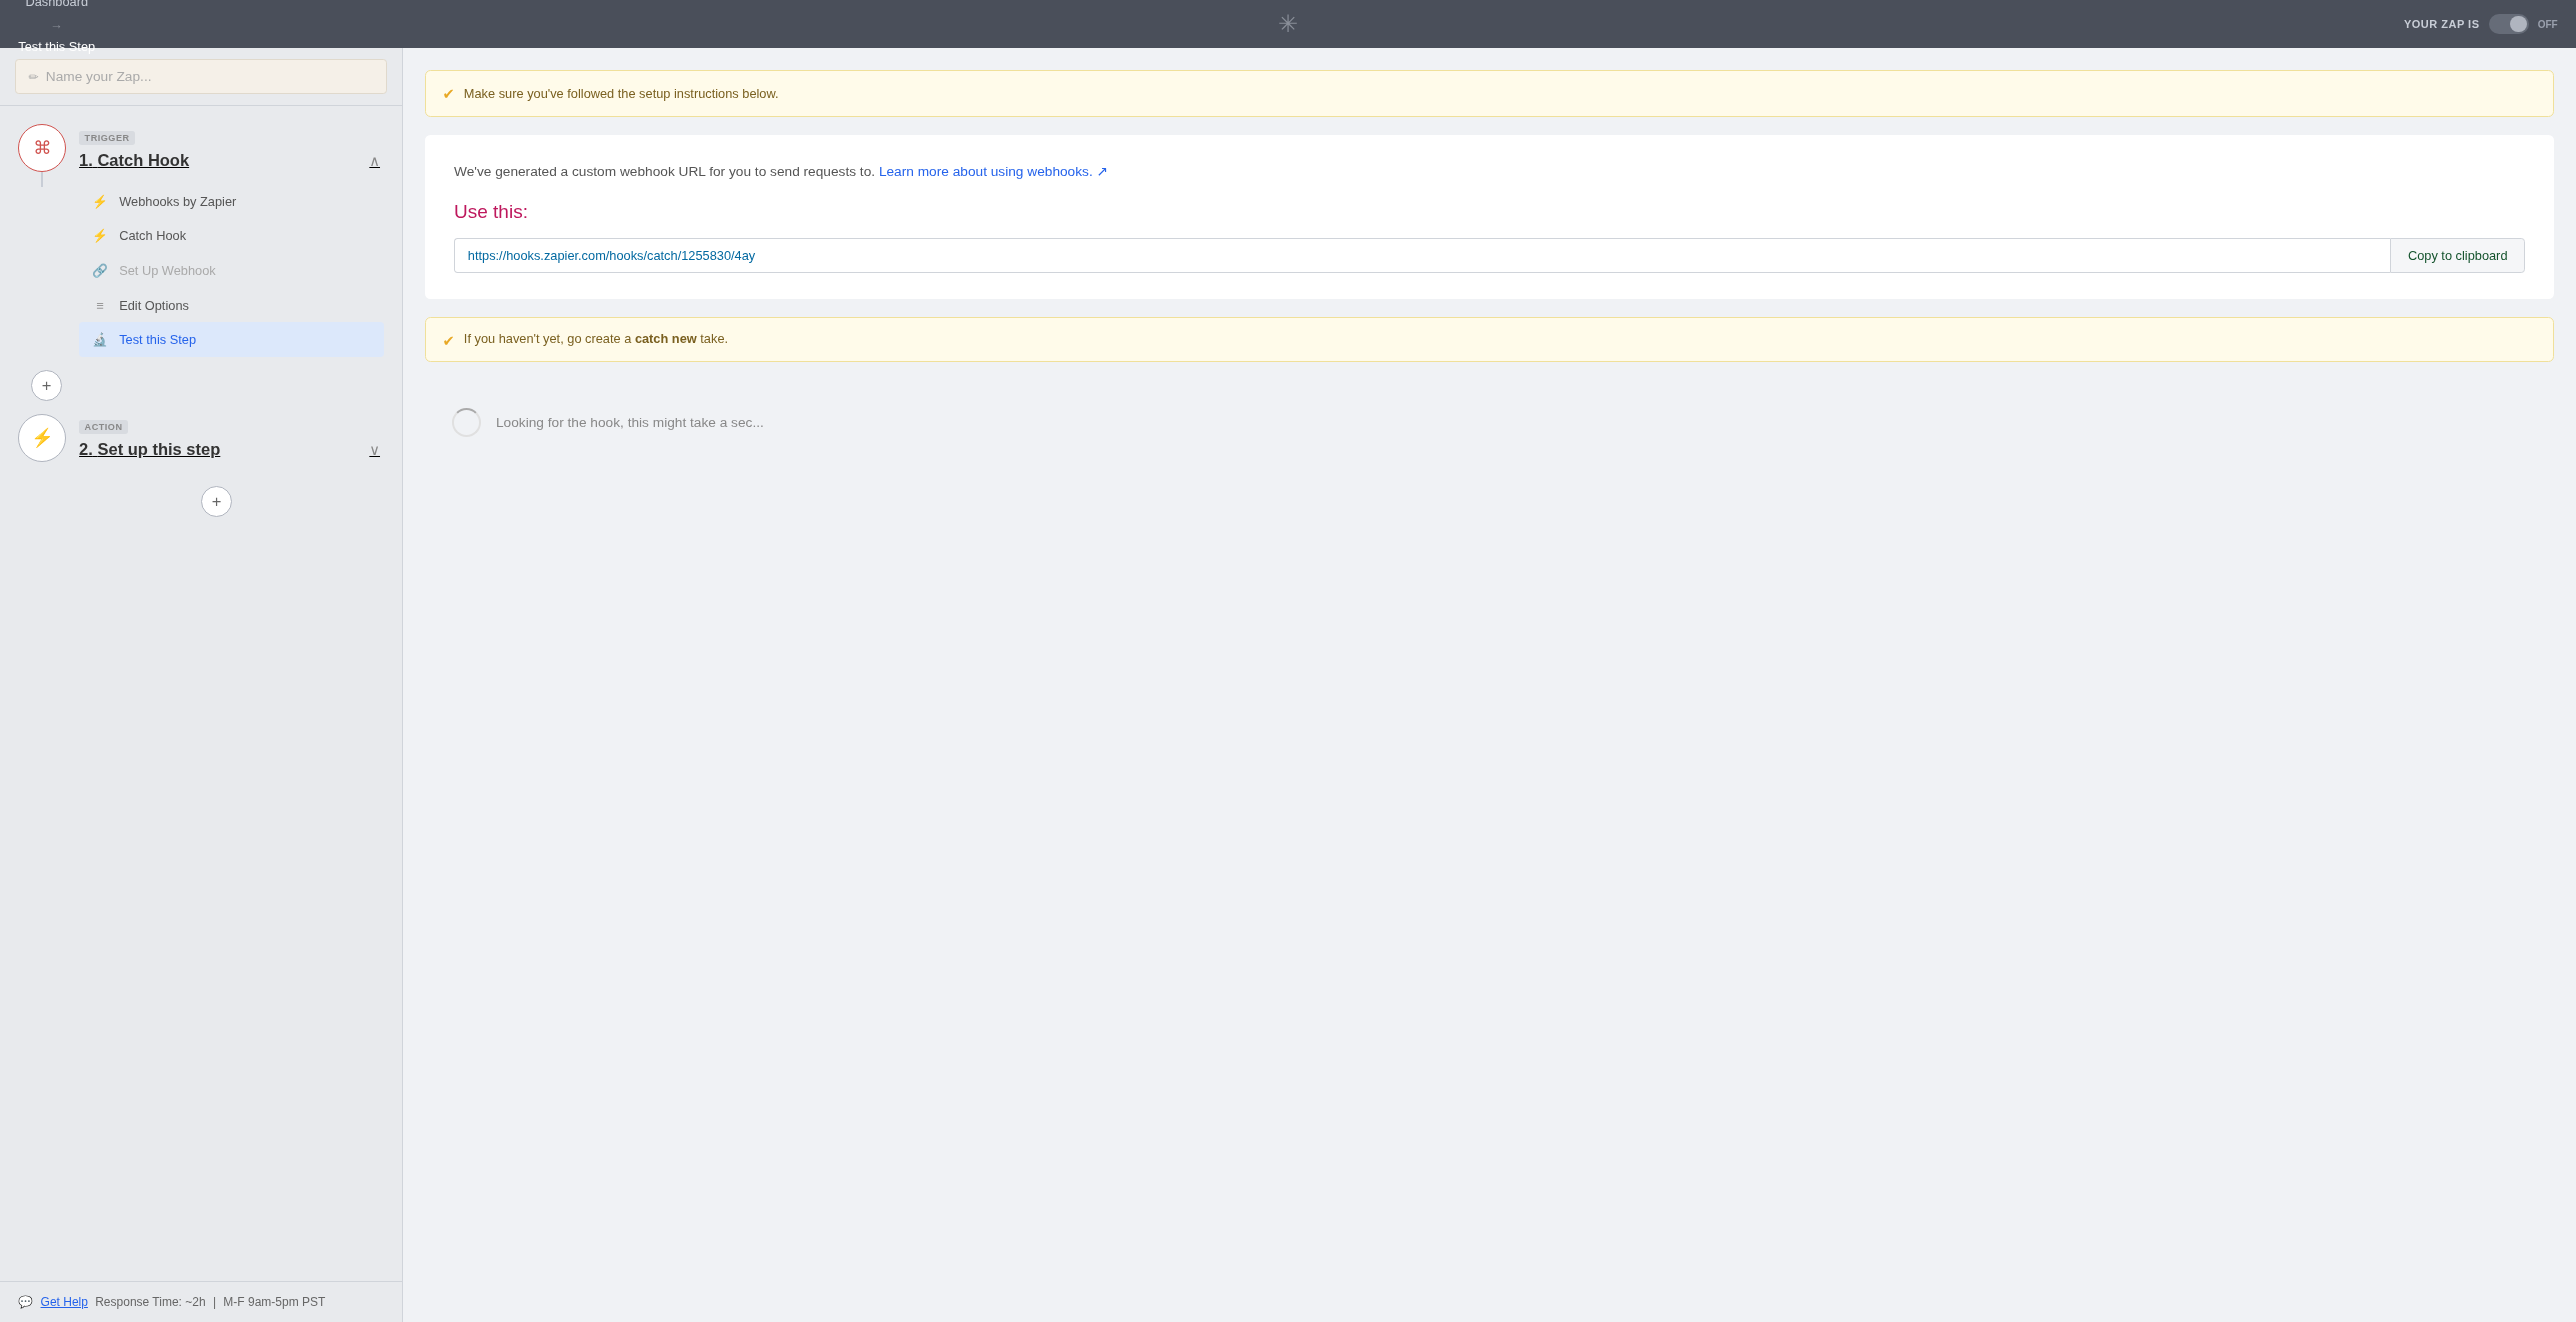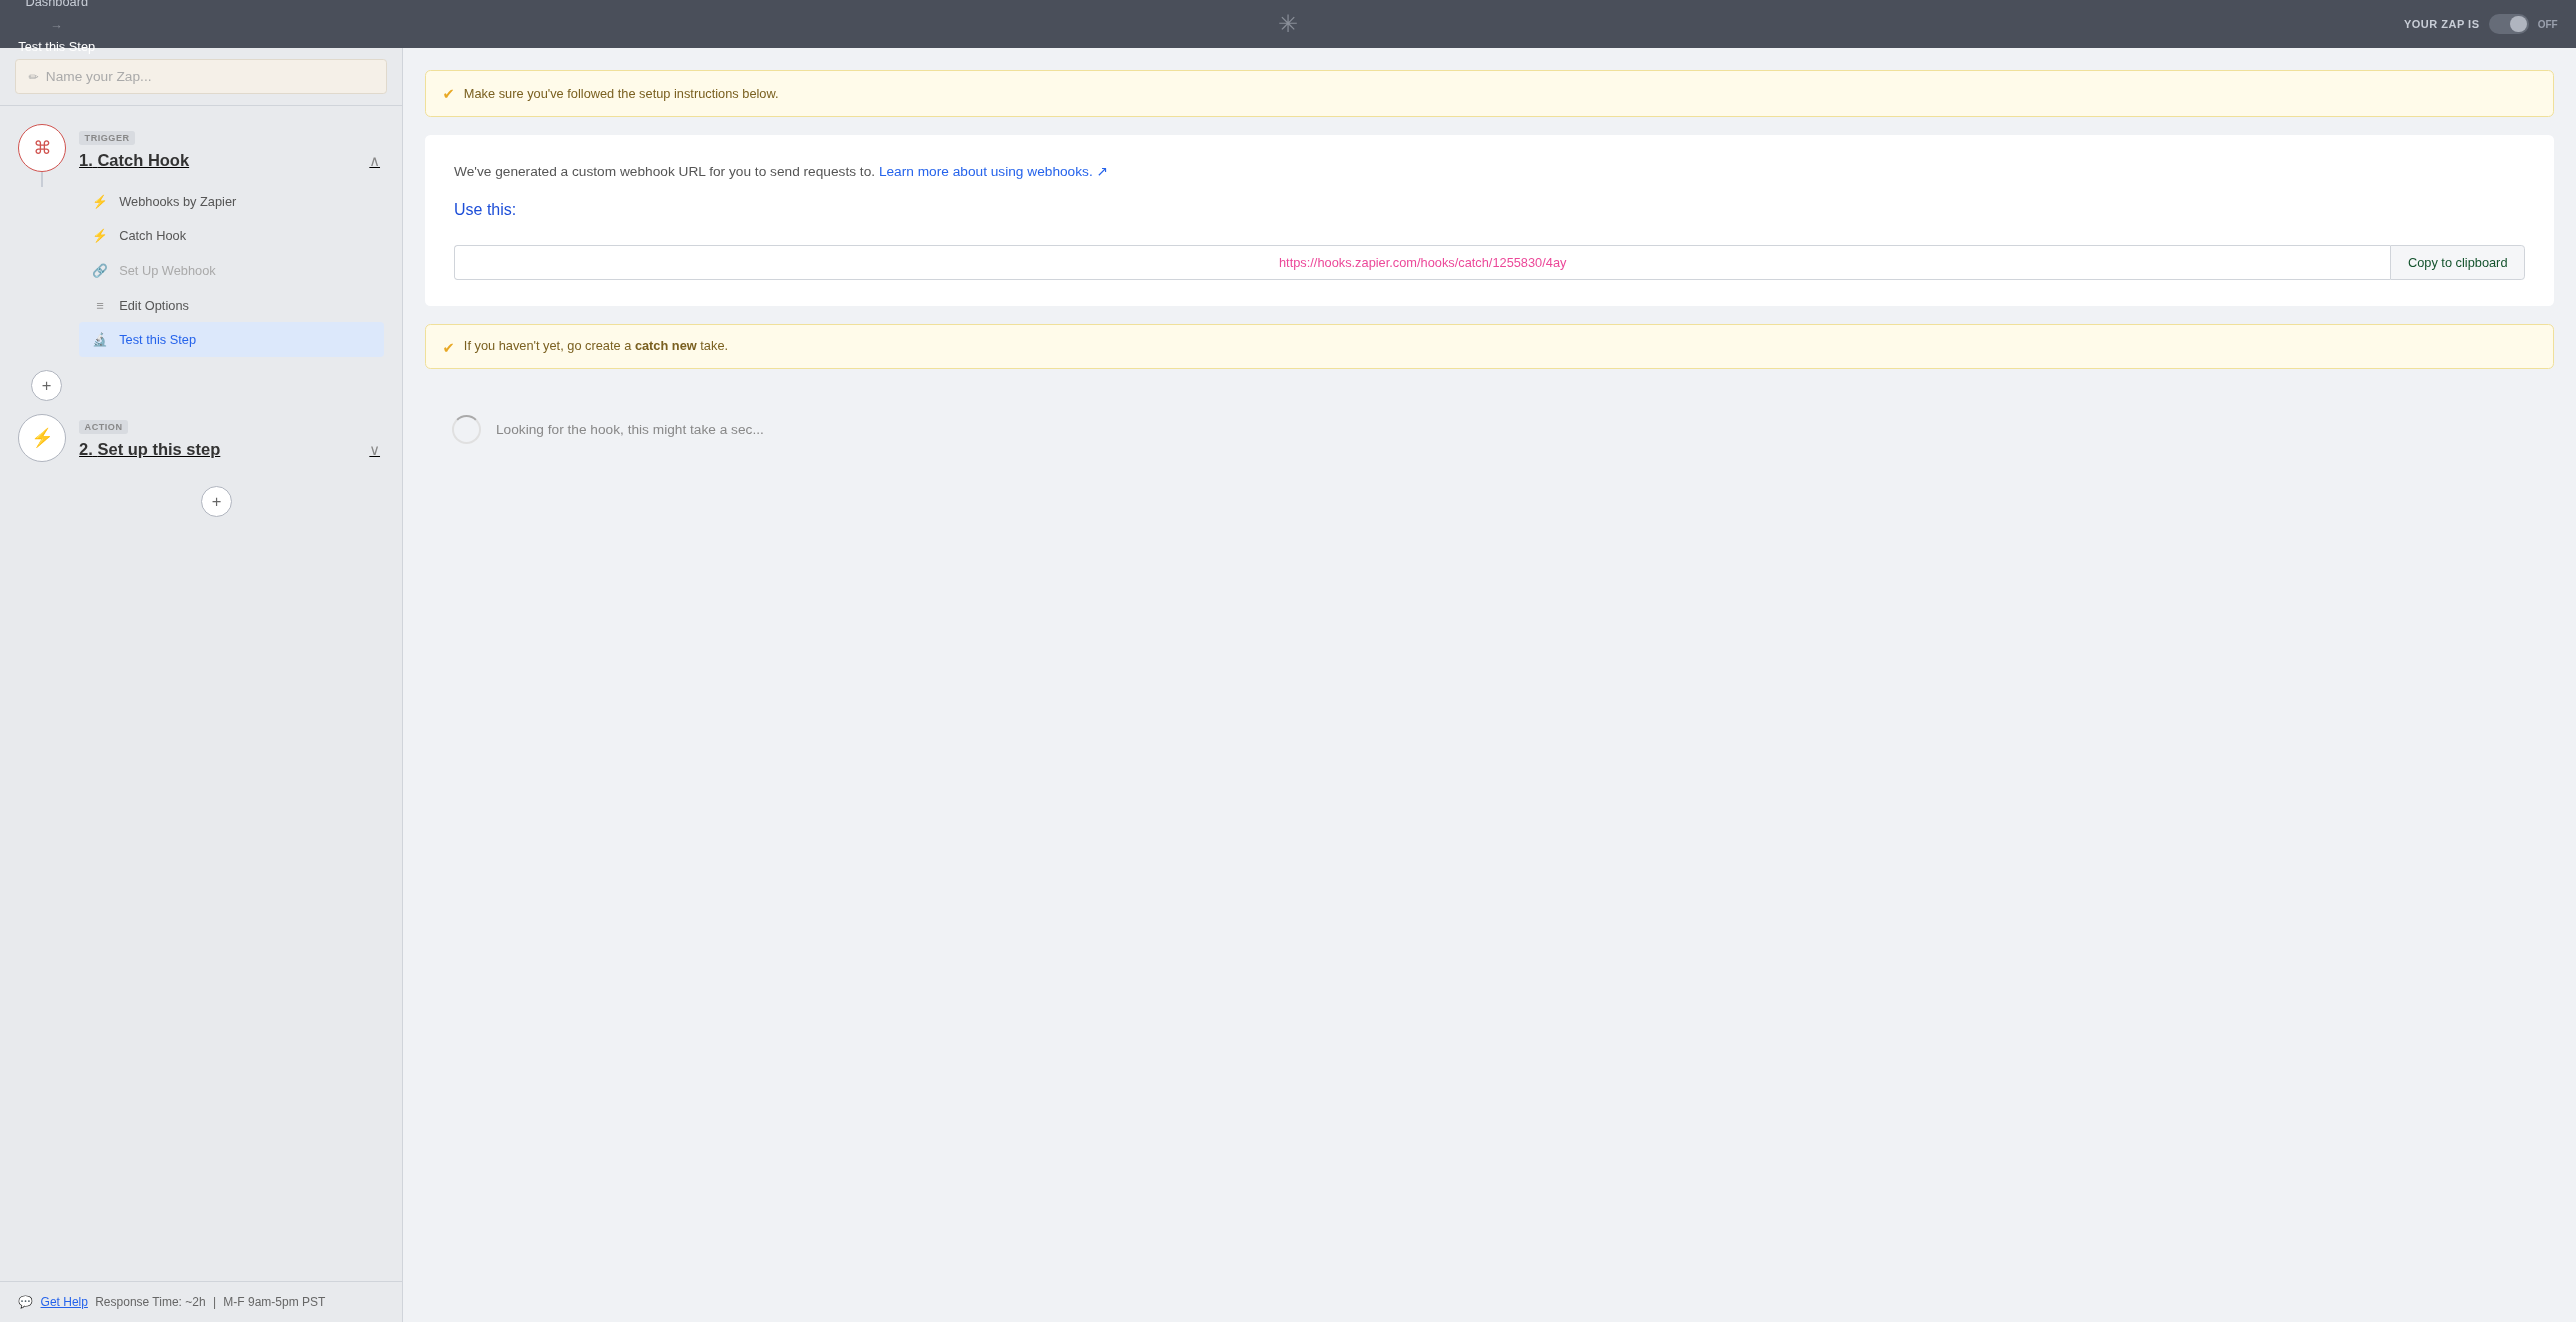--- a/index.html
+++ b/index.html
@@ -289,41 +289,40 @@
       color: #555;
       line-height: 1.6;
       margin-bottom: 18.3px;
     }
     .main-card p.desc a {
       color: #2563eb;
       text-decoration: none;
     }
 
     .use-this-label {
-      font-size: 16px;
-      color: #1d4ed8;
-      margin-bottom: 26px;
+      font-size: 19px;
+      color: #be185d;
+      margin-bottom: 15px;
     }
 
     .url-row {
       display: flex;
       align-items: center;
       gap: 0;
     }
     .url-input {
       flex: 1;
       border: 0.9px solid #d0d4da;
       border-right: none;
       border-radius: 3.7px 0 0 3.7px;
       padding: 9.1px 12.8px;
       font-size: 12.8px;
-      color: #ec4899;
+      color: #0369a1;
       background: #fff;
       outline: none;
-      text-align: center;
     }
     .copy-btn {
       border: 0.9px solid #d0d4da;
       border-radius: 0 3.7px 3.7px 0;
       background: #f5f6f8;
       padding: 9.1px 16.5px;
       font-size: 12.8px;
       color: #14532d;
       cursor: pointer;
       white-space: nowrap;

